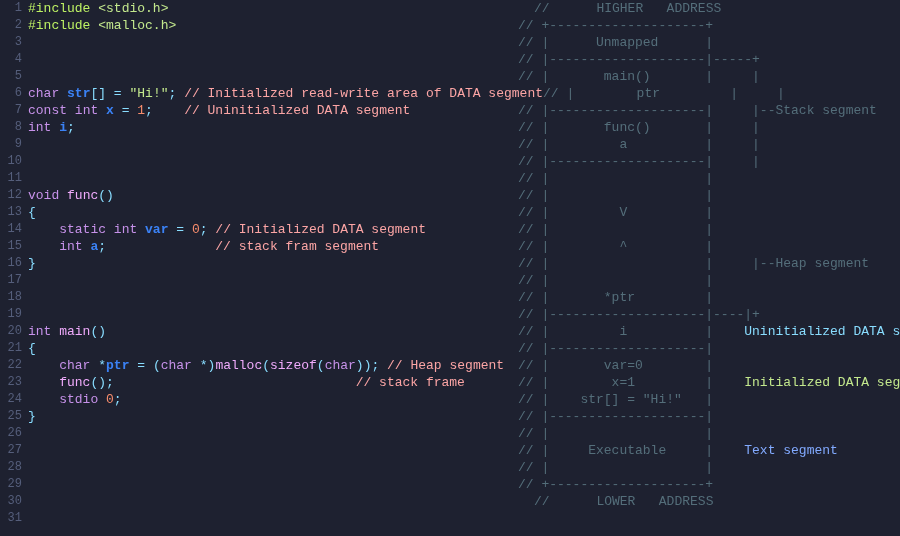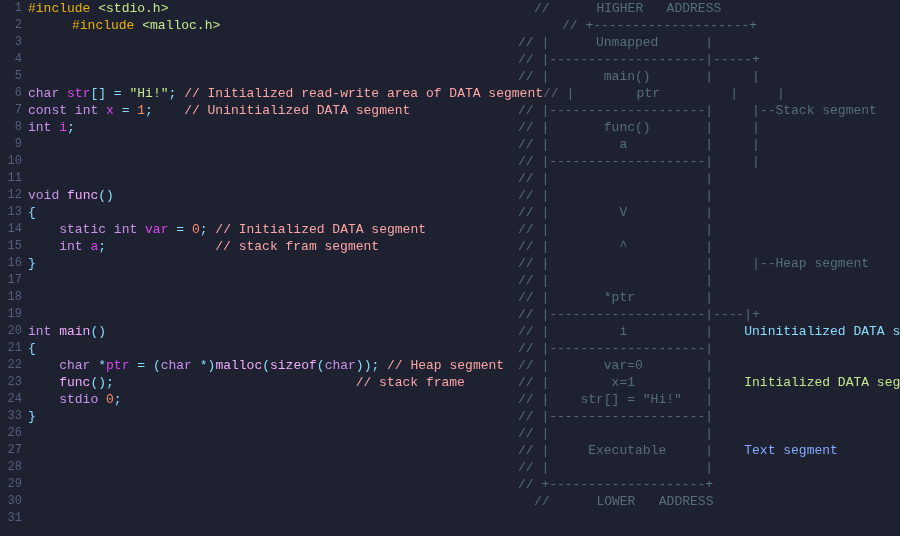--- a/index.html
+++ b/index.html
@@ -42,26 +42,26 @@
       line-height: 17px;
       white-space: pre;
       display: flex;
       align-items: center;
     }
     
     .kw { color: #c792ea; } 
     .fn { color: #f0abfc; } 
     .str { color: #c3e88d; } 
     .num { color: #f78c6c; } 
-    .var { color: #d946ef; } 
+    .var { color: #3b82f6; font-weight: bold; } 
     .cm { color: #fca5a5; }
     .punct { color: #89ddff; } 
     .hdr { color: #c3e88d; }
     .op { color: #89ddff; }
-    .macro { color: #eab308; }
+    .macro { color: #bef264; }
     
     .diag { color: #546e7a; margin-left: 16px; }
     .diag-box { color: #546e7a; }
     .diag-uinit { color: #89ddff; }
     .diag-init { color: #c3e88d; }
     .diag-text { color: #82aaff; }
   </style>
 </head>
 <body>
 
@@ -84,38 +84,38 @@
     <div class="line-num">15</div>
     <div class="line-num">16</div>
     <div class="line-num">17</div>
     <div class="line-num">18</div>
     <div class="line-num">19</div>
     <div class="line-num">20</div>
     <div class="line-num">21</div>
     <div class="line-num">22</div>
     <div class="line-num">23</div>
     <div class="line-num">24</div>
-    <div class="line-num">33</div>
+    <div class="line-num">25</div>
     <div class="line-num">26</div>
     <div class="line-num">27</div>
     <div class="line-num">28</div>
     <div class="line-num">29</div>
     <div class="line-num">30</div>
     <div class="line-num">31</div>
   </div>
 
   <div class="code-area">
 
     <div class="code-line">
       <span style="min-width:490px;display:inline-block;"><span class="macro">#include</span> <span class="hdr">&lt;stdio.h&gt;</span></span>
       <span class="diag">//      HIGHER   ADDRESS</span>
     </div>
 
     <div class="code-line">
-      <span style="min-width:490px;display:inline-block;margin-left:44px;"><span class="macro">#include</span> <span class="hdr">&lt;malloc.h&gt;</span></span>
+      <span style="min-width:490px;display:inline-block;"><span class="macro">#include</span> <span class="hdr">&lt;malloc.h&gt;</span></span>
       <span class="diag-box">// +--------------------+</span>
     </div>
 
     <div class="code-line">
       <span style="min-width:490px;display:inline-block;"></span>
       <span class="diag-box">// |      Unmapped      |</span>
     </div>
 
     <div class="code-line">
       <span style="min-width:490px;display:inline-block;"></span>

